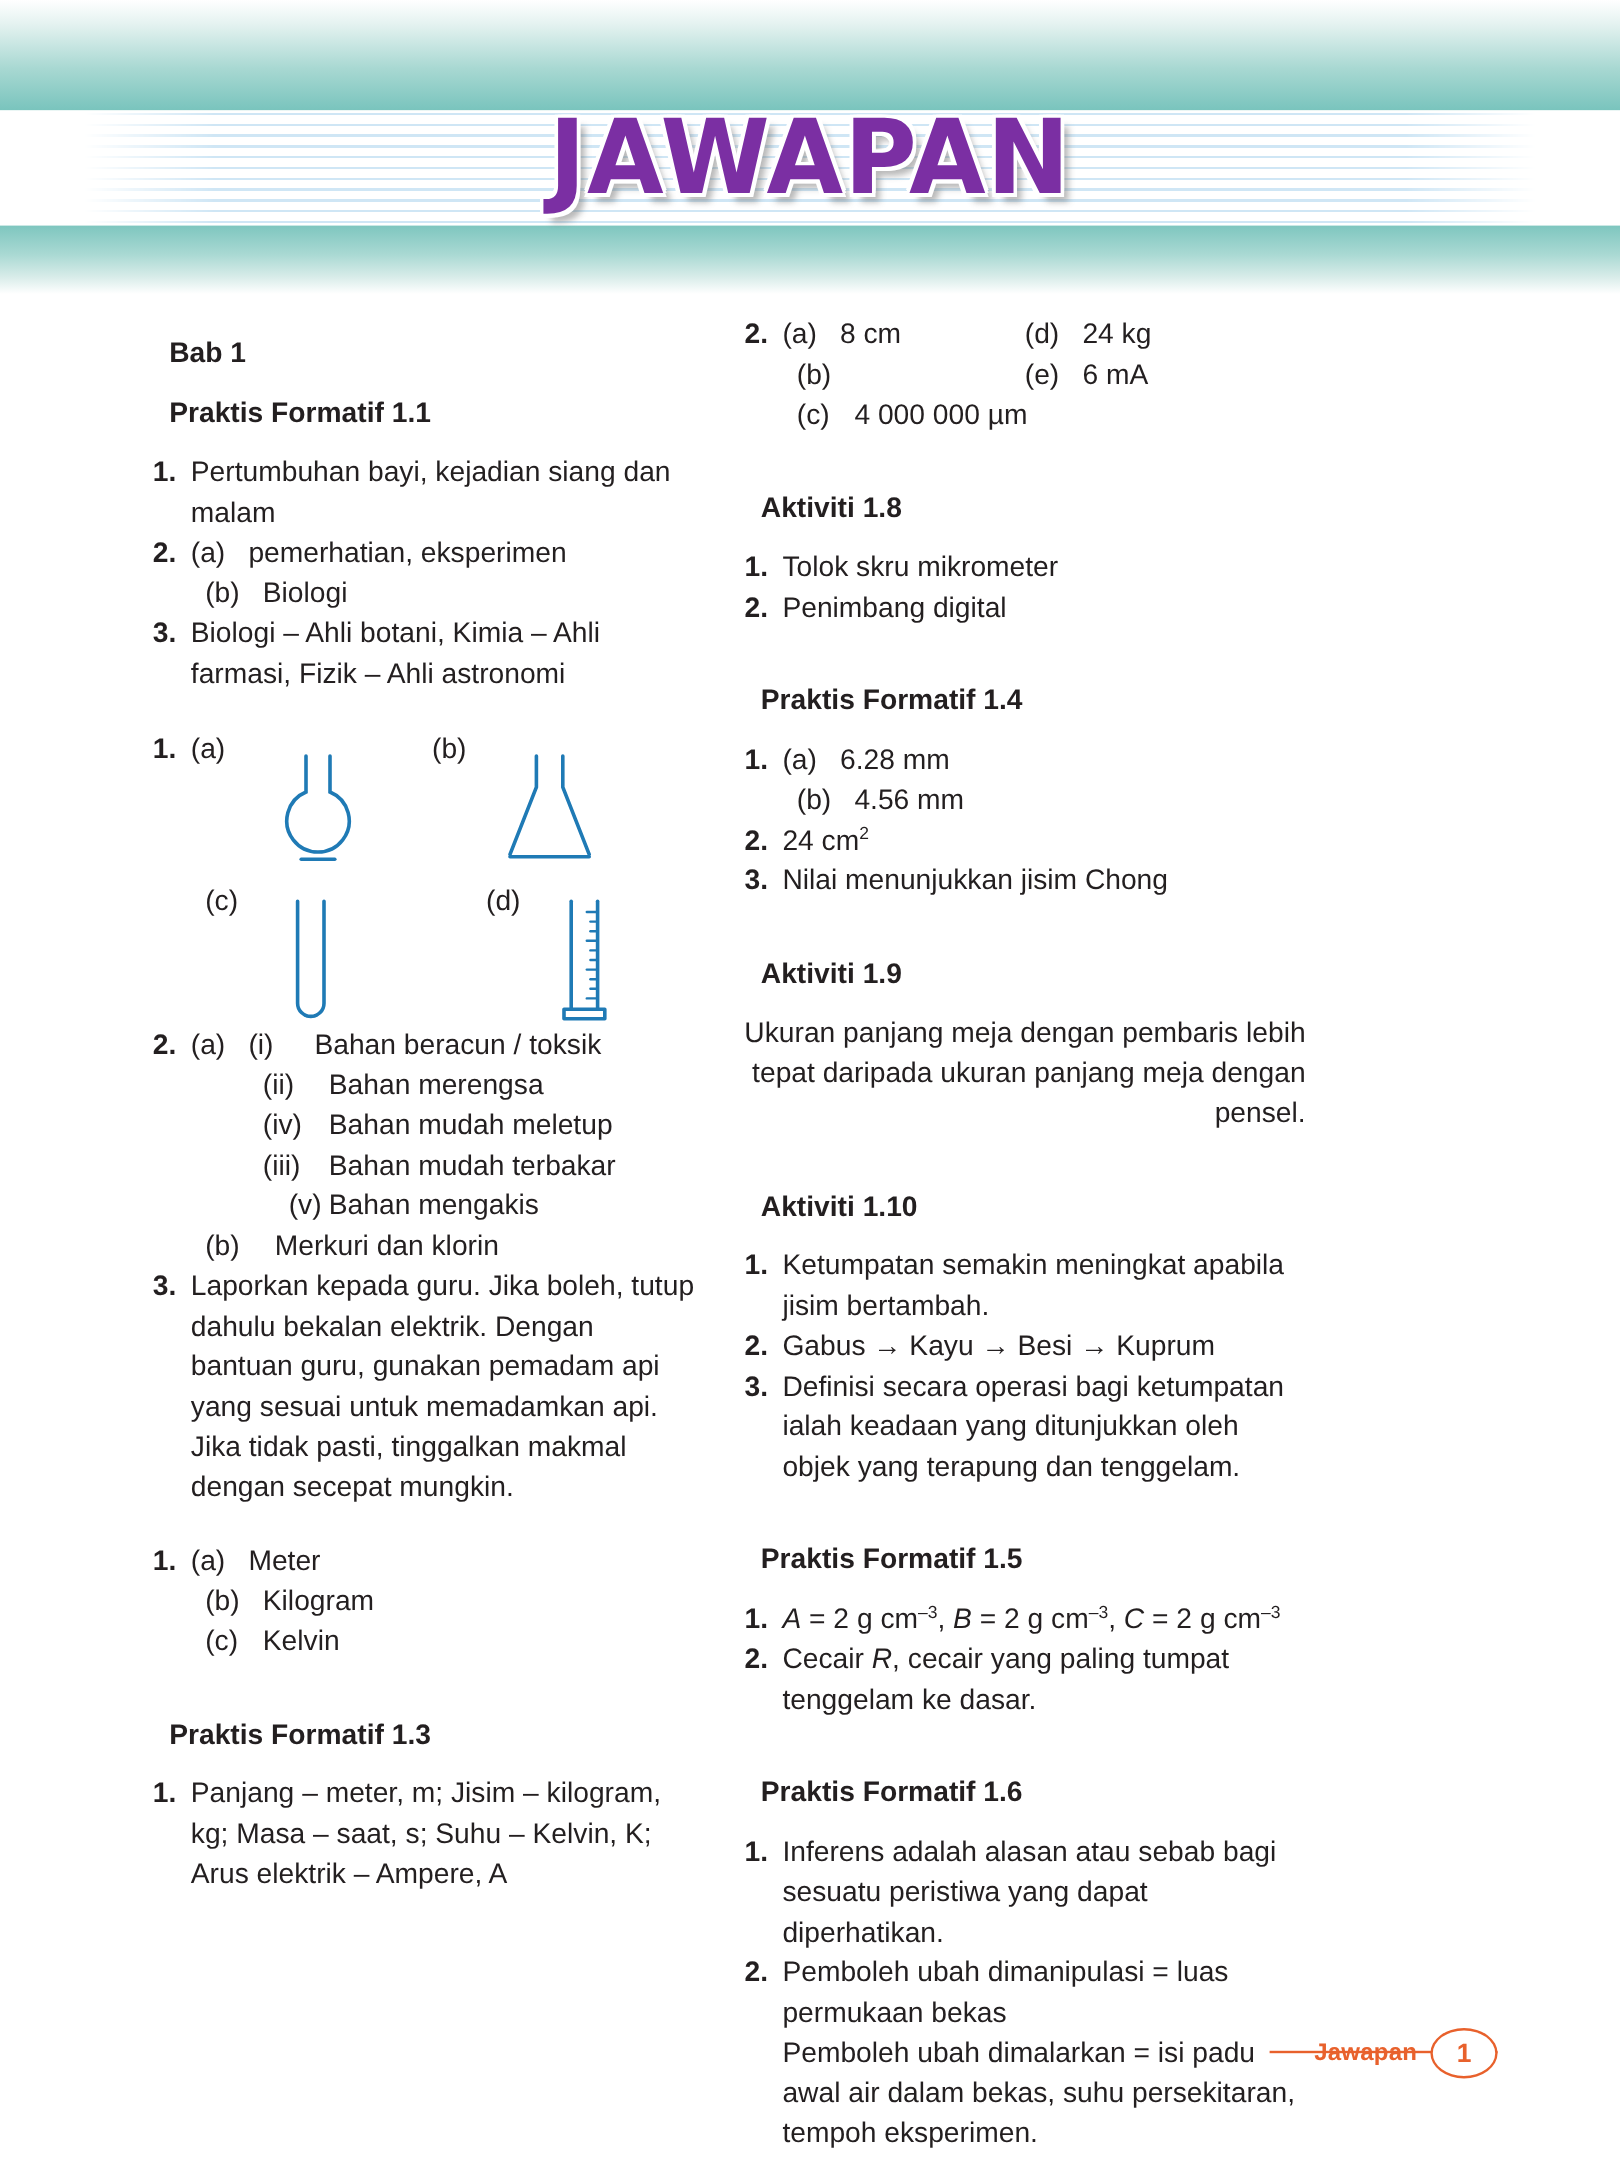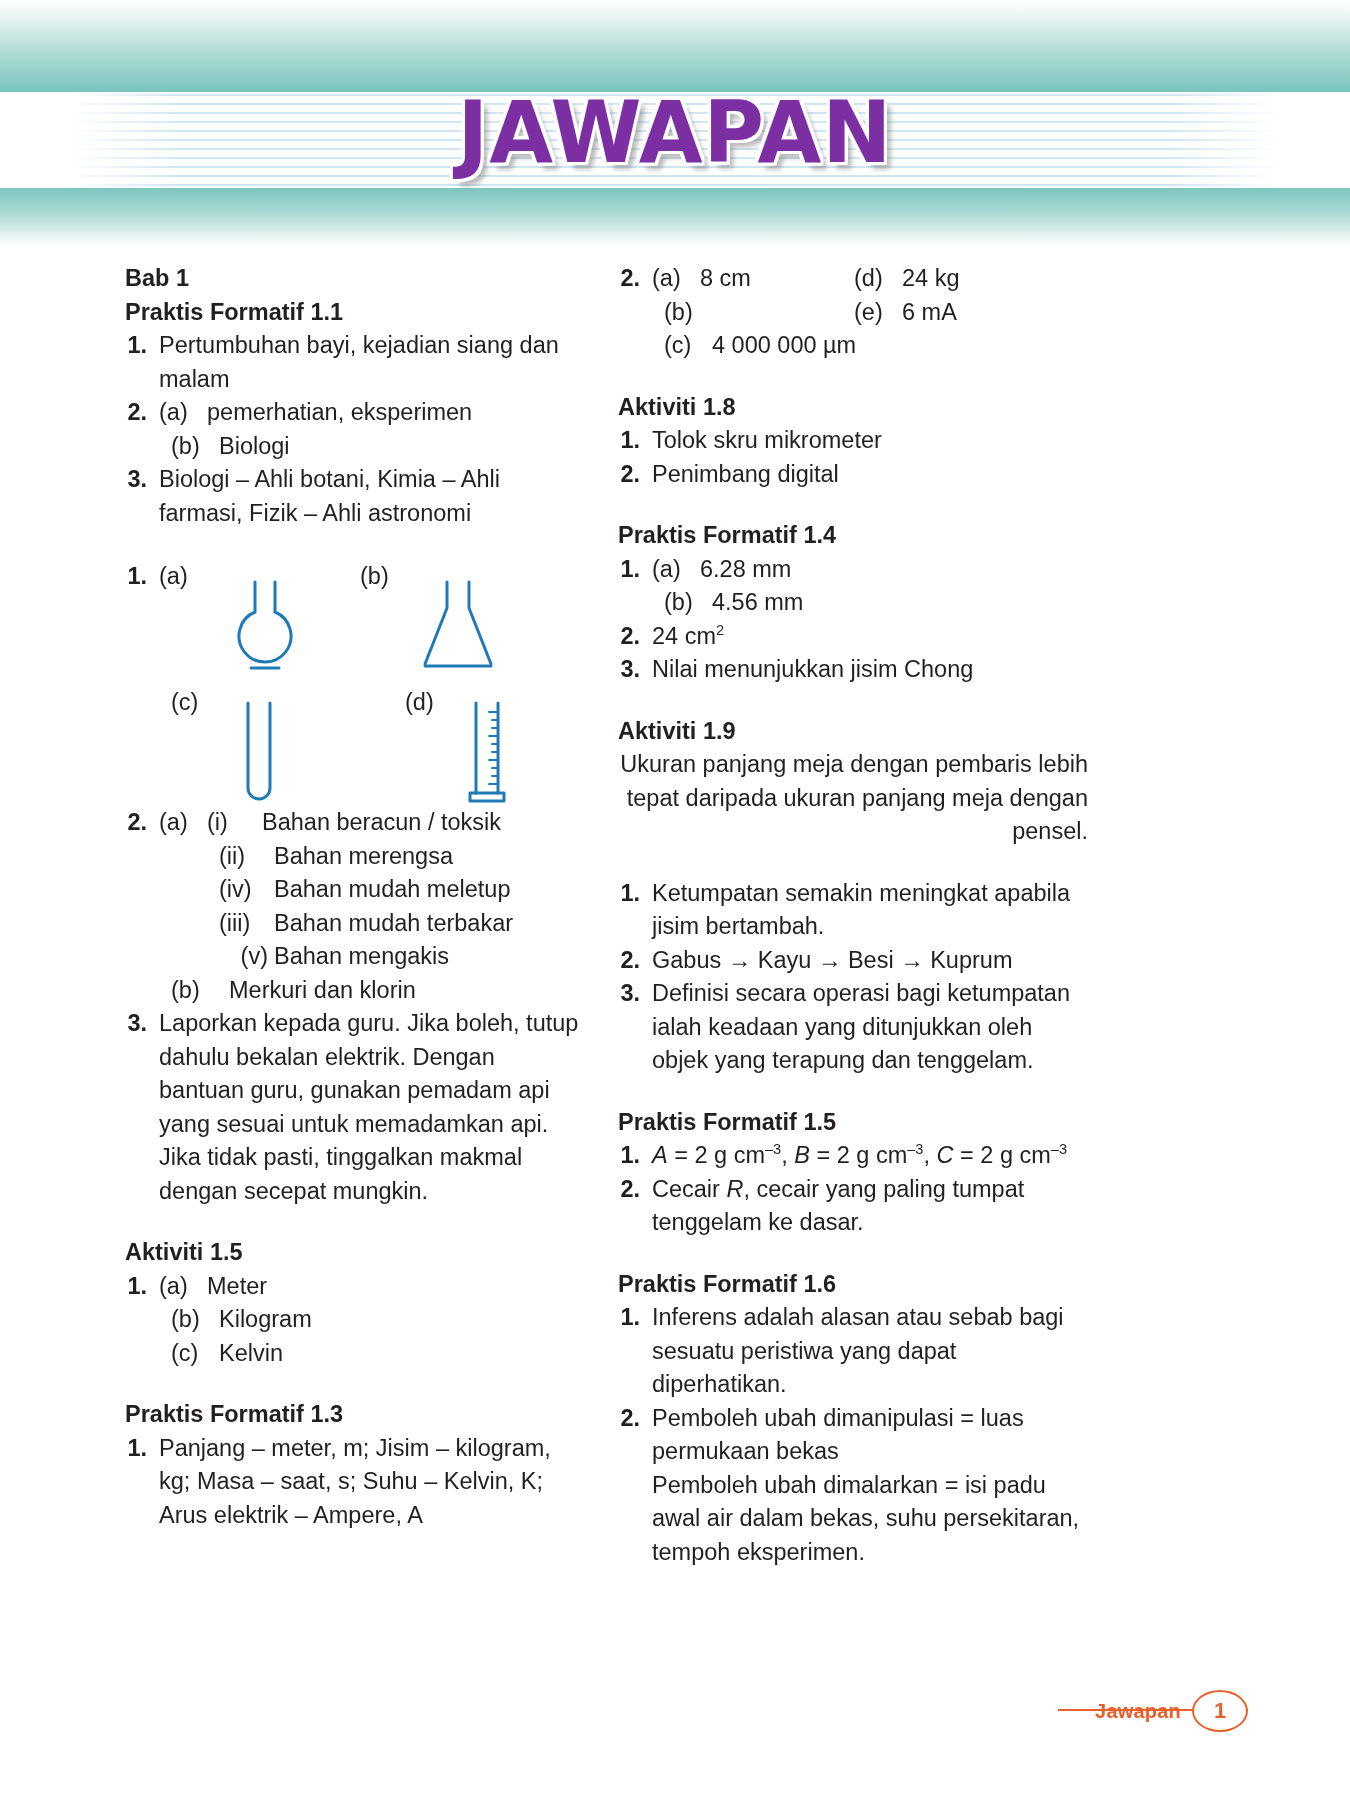--- a/index.html
+++ b/index.html
@@ -92,21 +92,21 @@
     top: 0;
     font-size: 23.5px;
     line-height: 33.5px;
   }
   .col-left  { left: 125px;  width: 455px; }
   .col-right { left: 618px;  width: 470px; }
 
   h3.section {
     font-size: 23.5px;
     font-weight: bold;
-    margin: 0;
+    margin: 16px;
     line-height: 33.5px;
   }
   .gap-md { height: 28px; }
 
   
   .row {
     display: flex;
     align-items: flex-start;
   }
   .num {
@@ -305,21 +305,20 @@
       <span class="body-txt">Merkuri dan klorin</span>
     </div>
 
     <div class="row">
       <span class="num">3.</span>
       <span class="body-txt">Laporkan kepada guru. Jika boleh, tutup dahulu bekalan elektrik. Dengan bantuan guru, gunakan pemadam api yang sesuai untuk memadamkan api. Jika tidak pasti, tinggalkan makmal dengan secepat mungkin.</span>
     </div>
 
     <div class="gap-md"></div>
 
-    <h3 class="section">Aktiviti 1.5</h3>
     <div class="row">
       <span class="num">1.</span>
       <span class="lab">(a)</span>
       <span class="body-txt">Meter</span>
     </div>
     <div class="row indent-46">
       <span class="lab">(b)</span>
       <span class="body-txt">Kilogram</span>
     </div>
     <div class="row indent-46">
@@ -395,20 +394,21 @@
       <span class="body-txt">Nilai menunjukkan jisim Chong</span>
     </div>
 
     <div class="gap-md"></div>
 
     <h3 class="section">Aktiviti 1.9</h3>
     <p class="plain-para">Ukuran panjang meja dengan pembaris lebih tepat daripada ukuran panjang meja dengan pensel.</p>
 
     <div class="gap-md"></div>
 
+    <h3 class="section">Aktiviti 1.10</h3>
     <div class="row">
       <span class="num">1.</span>
       <span class="body-txt">Ketumpatan semakin meningkat apabila jisim bertambah.</span>
     </div>
     <div class="row">
       <span class="num">2.</span>
       <span class="body-txt">Gabus → Kayu → Besi → Kuprum</span>
     </div>
     <div class="row">
       <span class="num">3.</span>

